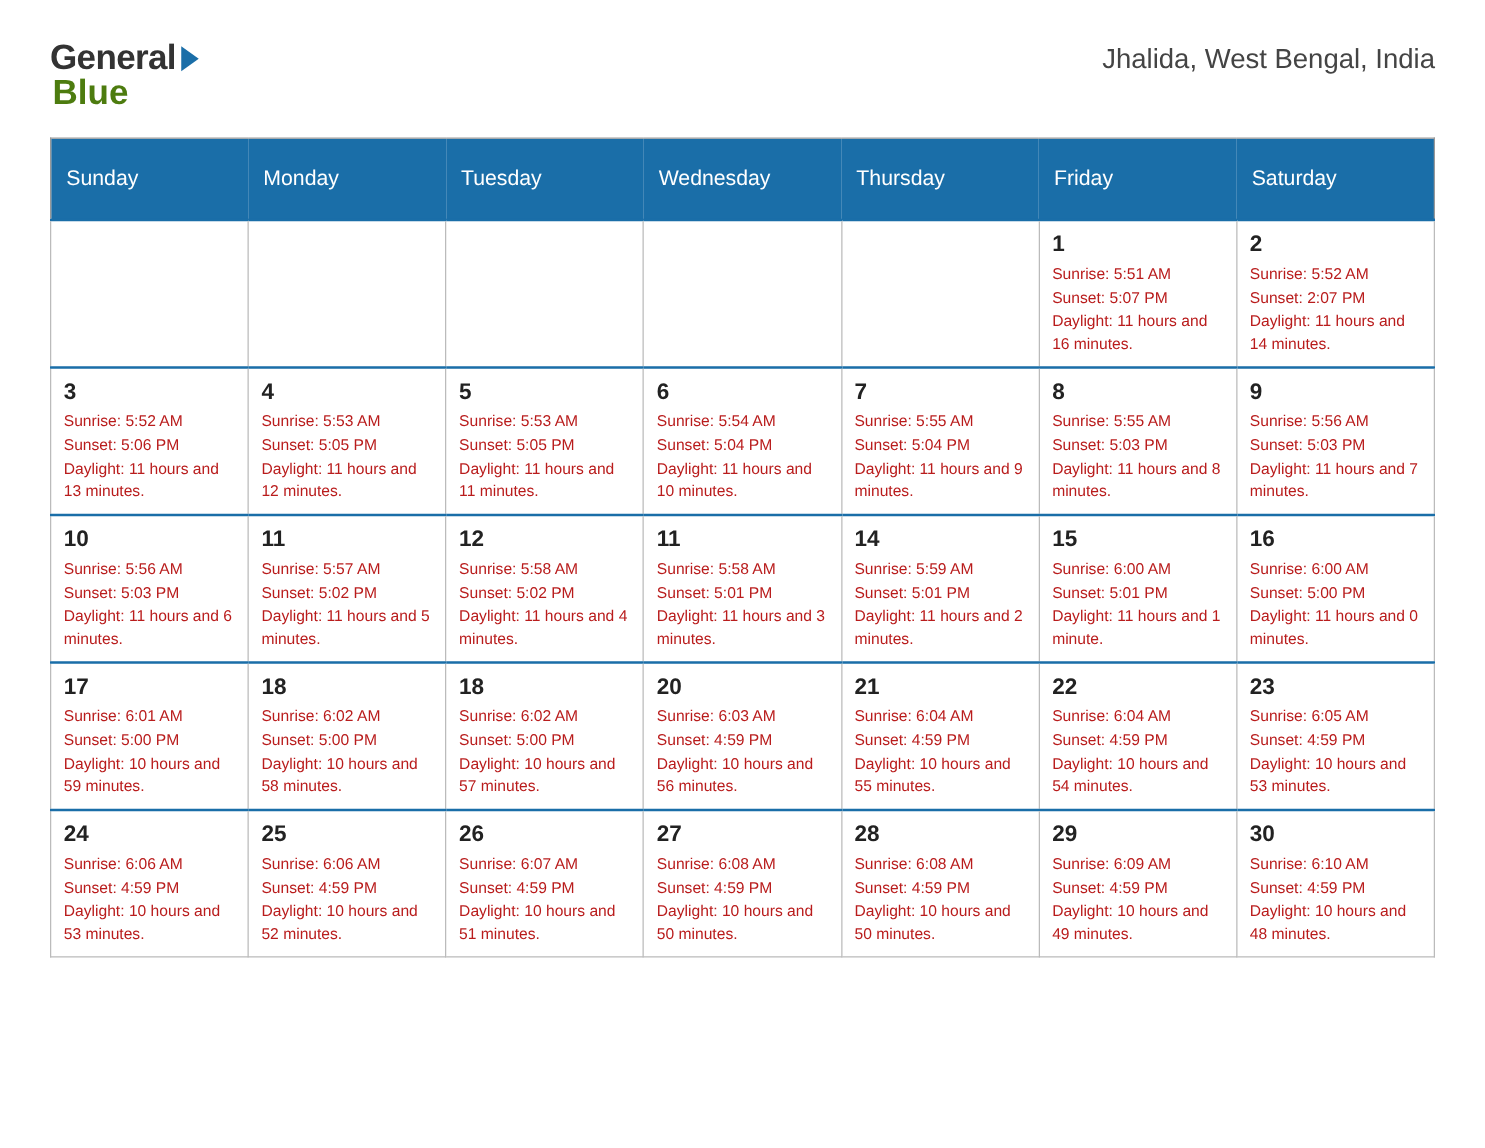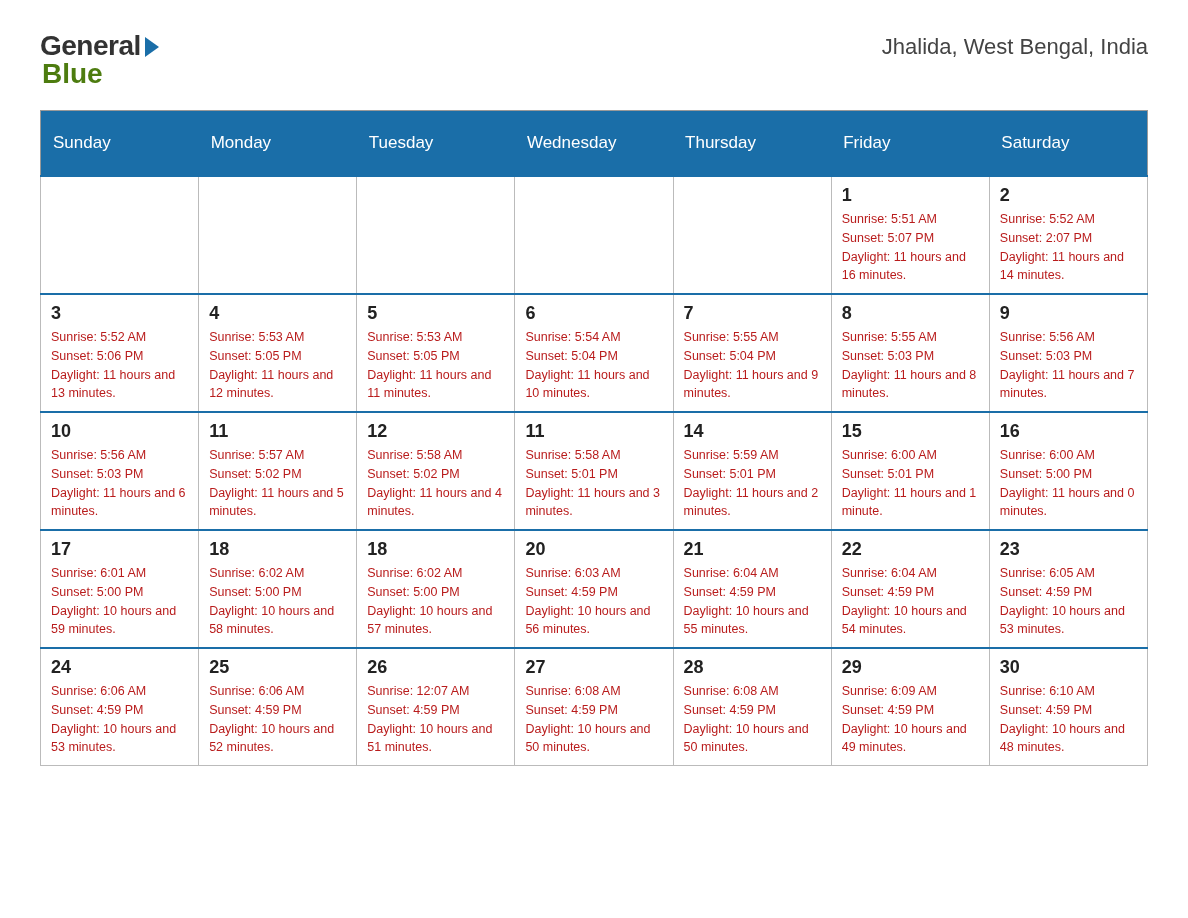--- a/index.html
+++ b/index.html
@@ -294,21 +294,21 @@
 Daylight: 10 hours and 53 minutes.</div>
         </td>
         <td>
           <span class="day-number">25</span>
           <div class="day-info">Sunrise: 6:06 AM
 Sunset: 4:59 PM
 Daylight: 10 hours and 52 minutes.</div>
         </td>
         <td>
           <span class="day-number">26</span>
-          <div class="day-info">Sunrise: 12:07 AM
+          <div class="day-info">Sunrise: 6:07 AM
 Sunset: 4:59 PM
 Daylight: 10 hours and 51 minutes.</div>
         </td>
         <td>
           <span class="day-number">27</span>
           <div class="day-info">Sunrise: 6:08 AM
 Sunset: 4:59 PM
 Daylight: 10 hours and 50 minutes.</div>
         </td>
         <td>

